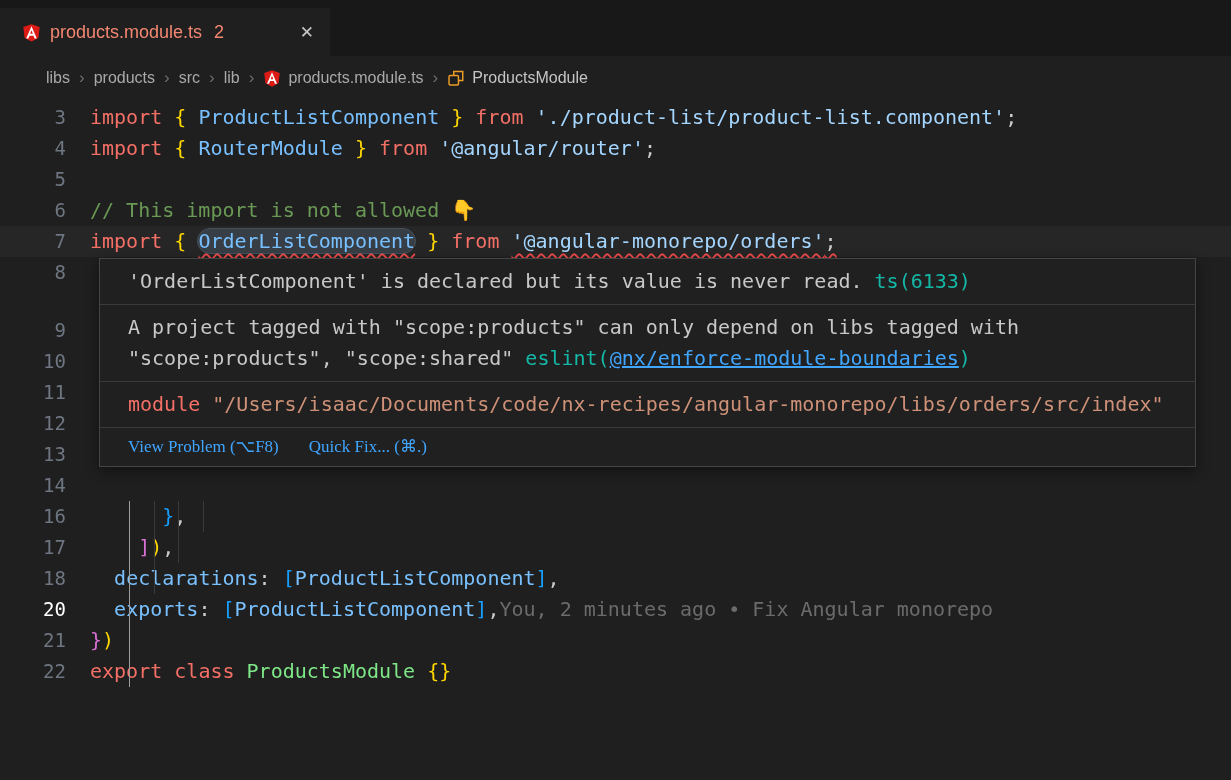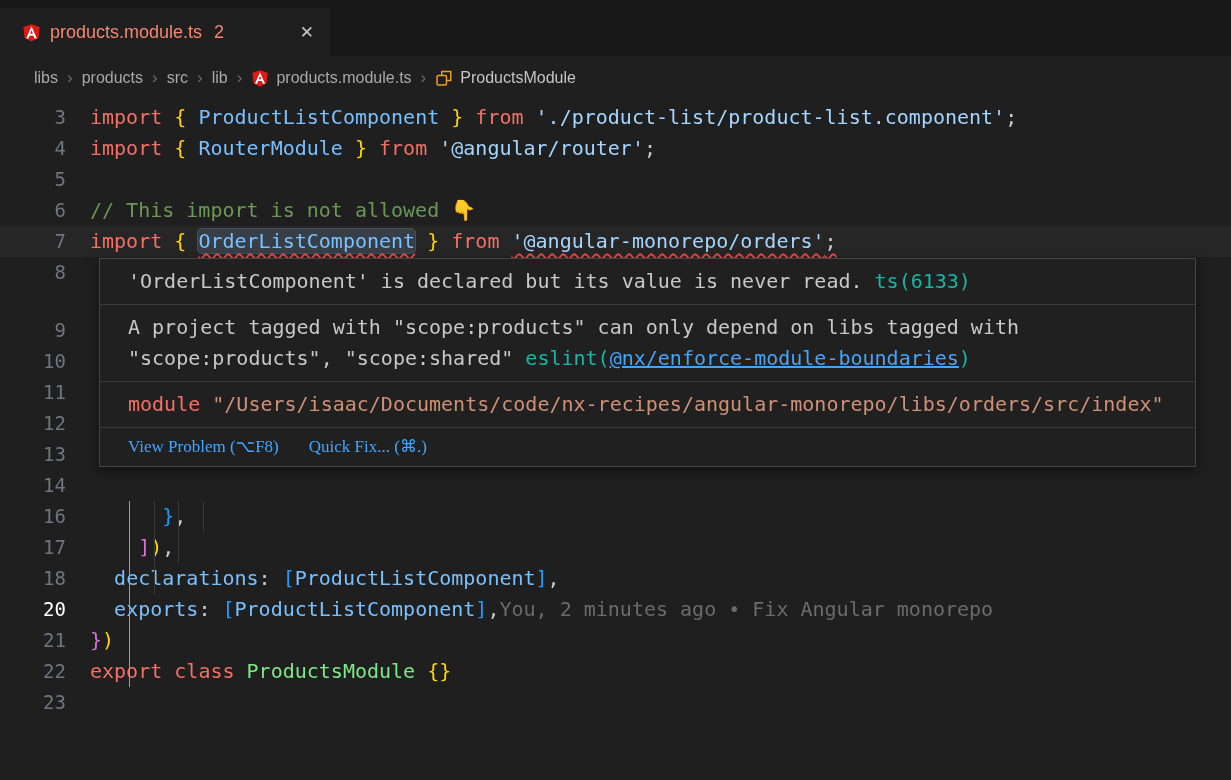--- a/index.html
+++ b/index.html
@@ -10,21 +10,21 @@
   .tabbar{height:56px;background:#181818;display:flex;align-items:stretch;padding-top:8px}
   .tab{width:330px;background:#1f1f1f;display:flex;align-items:center;gap:9px;
        padding:0 16px 0 22px;font-family:"Liberation Sans",sans-serif;font-size:18px;cursor:pointer}
   .tab-title{color:#f48771}
   .tab-badge{color:#f48771;margin-left:3px}
   .tab-close{color:#c5c5c5;margin-left:auto;font-size:17px;line-height:1;cursor:pointer}
   .tab-icon svg,.bc-icon svg{display:block}
 
   
   .breadcrumb{height:44px;background:#1f1f1f;display:flex;align-items:center;
-              padding-left:34px;font-family:"Liberation Sans",sans-serif;font-size:16px;color:#a9a9a9}
+              padding-left:46px;font-family:"Liberation Sans",sans-serif;font-size:16px;color:#a9a9a9}
   .bc-item{display:flex;align-items:center;gap:7px;cursor:pointer}
   .bc-sep{color:#6e6e6e;margin:0 9px;font-size:17px}
   .bc-item:last-child span[data-name="breadcrumb-label"]{color:#c5c5c5}
 
   
   .editor{position:relative;height:680px;background:#1f1f1f;font-size:20px}
   #lines{padding-top:2px}
   .line{display:flex;height:31px;line-height:31px}
   .line.gap{margin-top:27px}
   .gutter{width:90px;min-width:90px;text-align:right;padding-right:24px;color:#6e7681;font-size:19px}
@@ -37,21 +37,21 @@
   .tk-str{color:#a5d6ff}
   .tk-com{color:#6a9955}
   .tk-fg{color:#cccccc}
   .tk-cls{color:#7ee787}
   .tk-b-gold{color:#ffd700}
   .tk-b-orchid{color:#da70d6}
   .tk-b-blue{color:#179fff}
   .tk-emoji{color:#ffd700}
 
   .line.hovered{background:rgba(255,255,255,.03)}
-  .word-highlight{background:rgba(95,120,145,.30);outline:1px solid rgba(130,160,190,.35);border-radius:4px}
+  .word-highlight{background:rgba(95,120,145,.30);outline:1px solid rgba(130,160,190,.35);border-radius:12px}
   .squiggle{text-decoration:underline wavy #f14c4c;text-decoration-thickness:1.5px;
             text-underline-offset:5px;text-decoration-skip-ink:none}
   .blame{color:#6b6b6b;}
 
   .guide{position:absolute;width:1px;background:#3a3a3a}
   .guide.bright{background:#9d9d9d}
 
   
   .hover{position:absolute;left:99px;top:158px;width:1097px;background:#202020;
          border:1px solid #454545;z-index:10;box-shadow:0 4px 12px rgba(0,0,0,.45)}
@@ -189,24 +189,20 @@
           <span class="code" data-name="code-content"><span class="tk-fg" data-name="code-token">  </span><span class="tk-prop" data-name="code-token">exports</span><span class="tk-fg" data-name="code-token">: </span><span class="tk-b-blue" data-name="code-token">[</span><span class="tk-id" data-name="code-token">ProductListComponent</span><span class="tk-b-blue" data-name="code-token">]</span><span class="tk-fg" data-name="code-token">,</span><span class="blame" data-name="git-blame-annotation">You, 2 minutes ago • Fix Angular monorepo</span></span>
         </div>
         <div class="line" data-name="code-line-21">
           <span class="gutter" data-name="line-number">21</span>
           <span class="code" data-name="code-content"><span class="tk-b-orchid" data-name="code-token">}</span><span class="tk-b-gold" data-name="code-token">)</span></span>
         </div>
         <div class="line" data-name="code-line-22">
           <span class="gutter" data-name="line-number">22</span>
           <span class="code" data-name="code-content"><span class="tk-kw" data-name="code-token">export </span><span class="tk-kw" data-name="code-token">class </span><span class="tk-cls" data-name="code-token">ProductsModule </span><span class="tk-b-gold" data-name="code-token">{}</span></span>
         </div>
-        <div class="line" data-name="code-line-23">
-          <span class="gutter" data-name="line-number">23</span>
-          <span class="code" data-name="code-content"></span>
-        </div>
       </div>
 
     <div class="guide bright" data-name="indent-guide-active" style="left:129px;top:401px;height:186px"></div>
     <div class="guide" data-name="indent-guide" style="left:154px;top:401px;height:93px"></div>
     <div class="guide" data-name="indent-guide" style="left:178px;top:401px;height:62px"></div>
     <div class="guide" data-name="indent-guide" style="left:203px;top:401px;height:31px"></div>
 
     <div class="hover" data-name="error-hover-popup">
       <div id="hover-sections" data-name="hover-sections">
           <div class="hover-section" data-name="hover-section-ts-diagnostic"><span class="hs-fg" data-name="hover-text">'OrderListComponent' is declared but its value is never read.</span><span class="hs-dim" data-name="hover-text"> ts(6133)</span></div>

